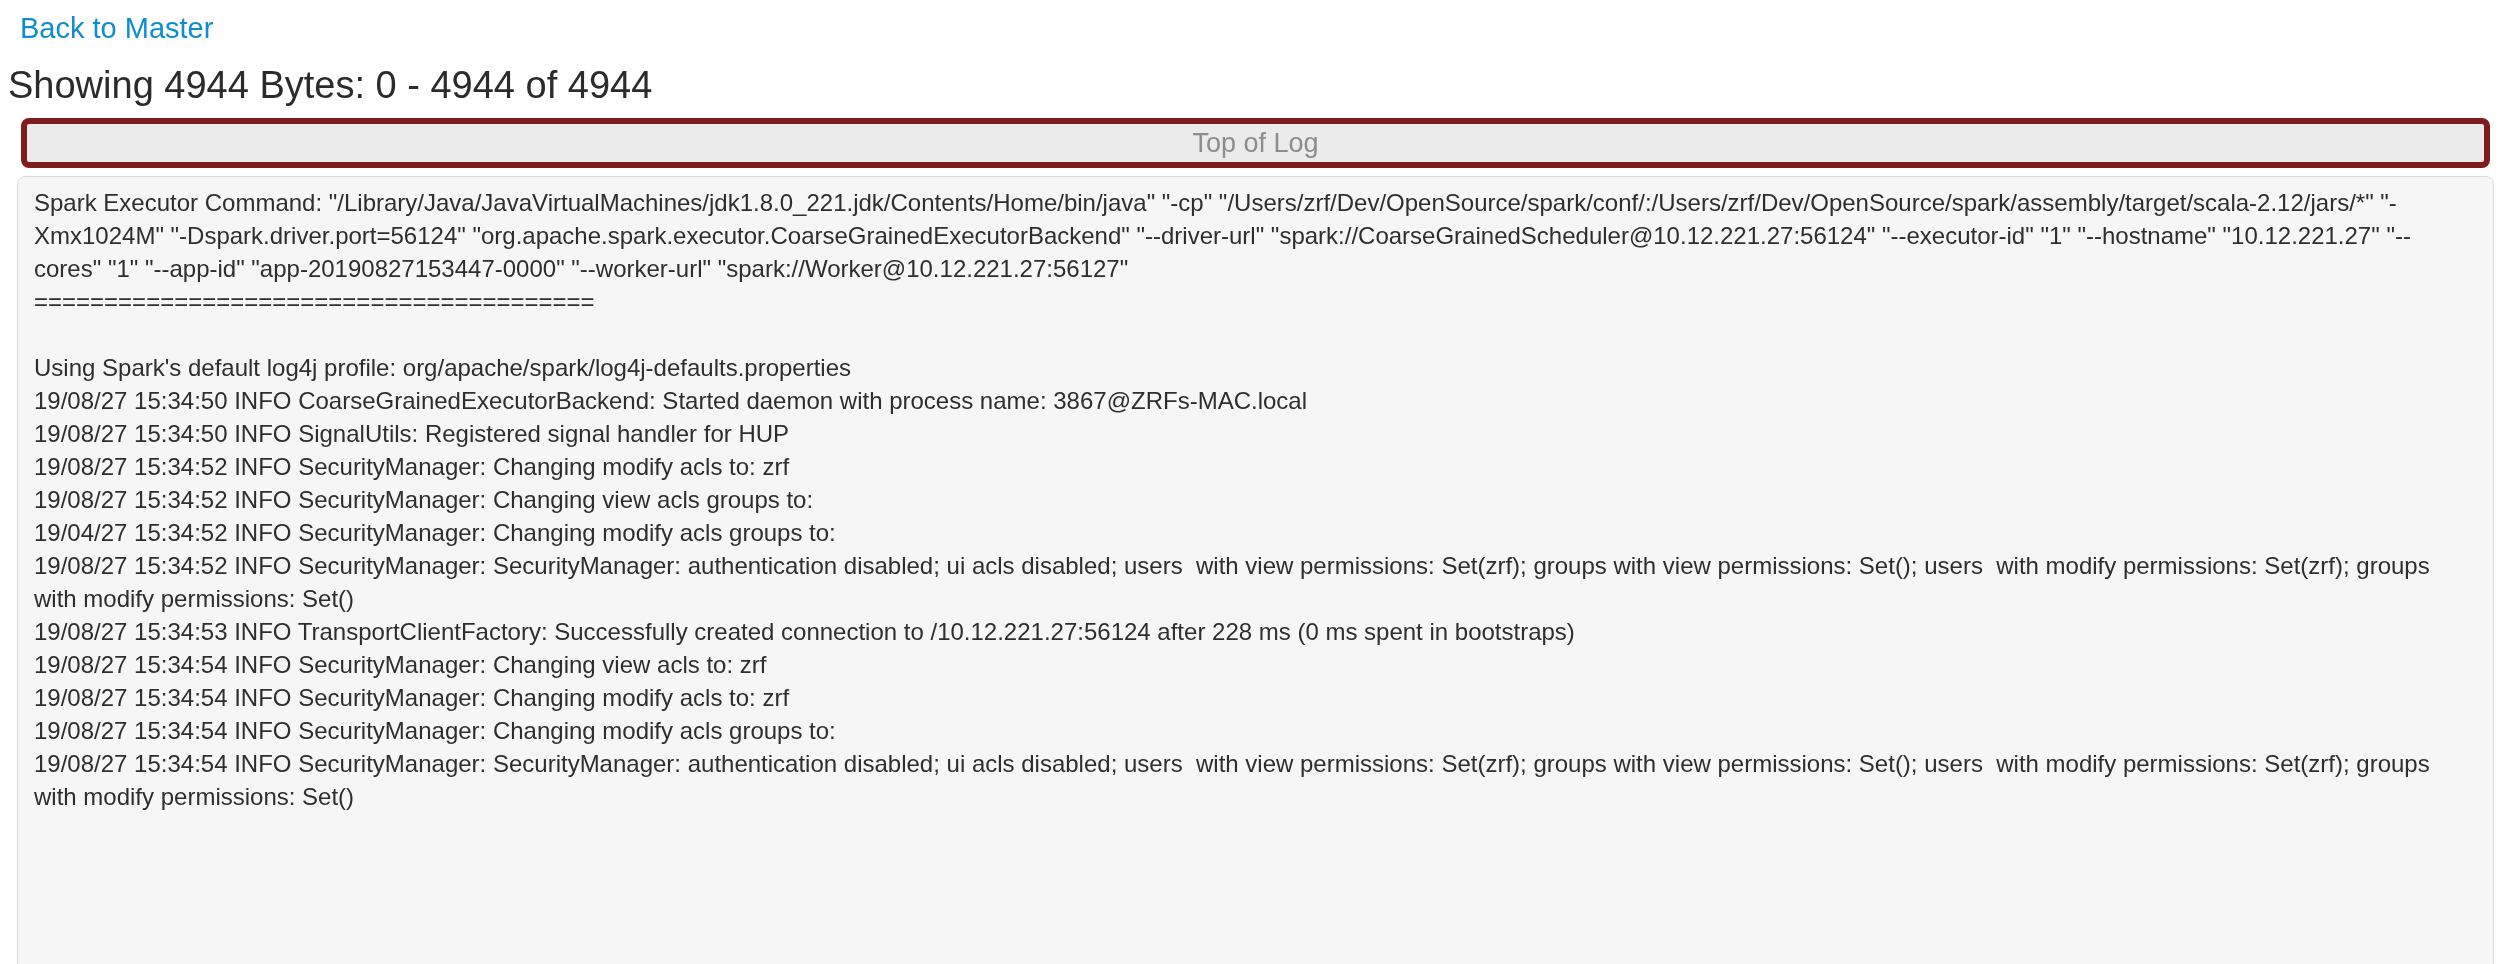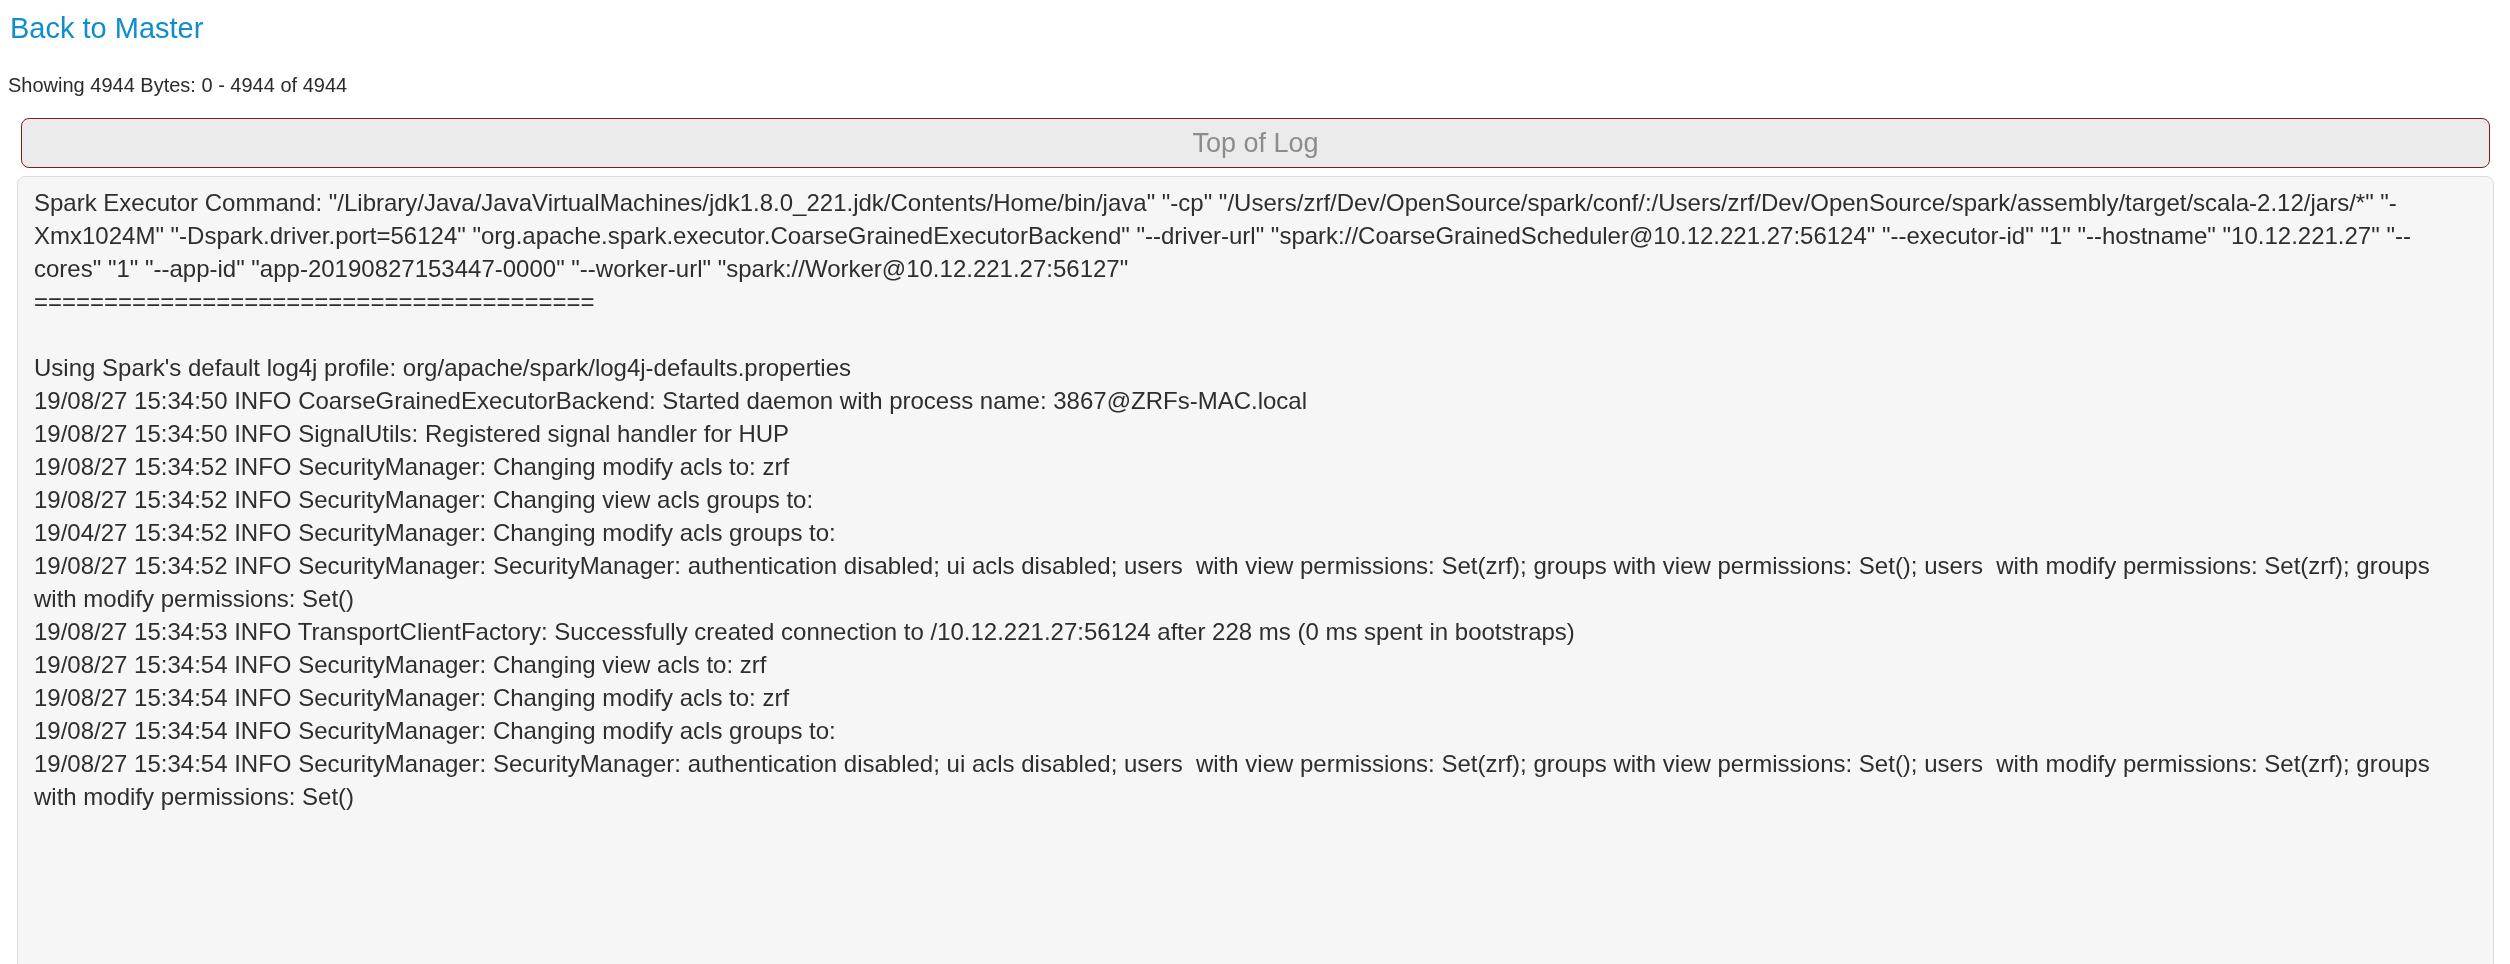--- a/index.html
+++ b/index.html
@@ -8,42 +8,42 @@
     padding: 0;
     width: 2510px;
     height: 964px;
     background: #ffffff;
     overflow: hidden;
     font-family: "Liberation Sans", sans-serif;
     color: #2f2f2f;
   }
   .page { padding-top: 12px; }
 
-  .nav-row { margin-left: 10px; text-decoration: underline; }
+  .nav-row { margin-left: 20px; text-decoration: underline; }
   .back-link {
     display: inline-block;
     font-size: 29px;
     line-height: 32px;
     color: #0f8dcd;
     text-decoration: none;
     cursor: pointer;
   }
 
   .byte-info {
     margin: 25px 0 0 8px;
-    font-size: 20px;
+    font-size: 38px;
     line-height: 32px;
     color: #2b2b2b;
   }
 
   .log-top-bar {
     margin: 17px 20px 0 21px;
     height: 50px;
     background: #ebebeb;
-    border: 1px solid #7f1d1d;
+    border: 6px solid #7f1d1d;
     border-radius: 8px;
     display: flex;
     align-items: center;
     justify-content: center;
   }
   .log-top-bar span {
     font-size: 27px;
     color: #8c8c8c;
   }
 

